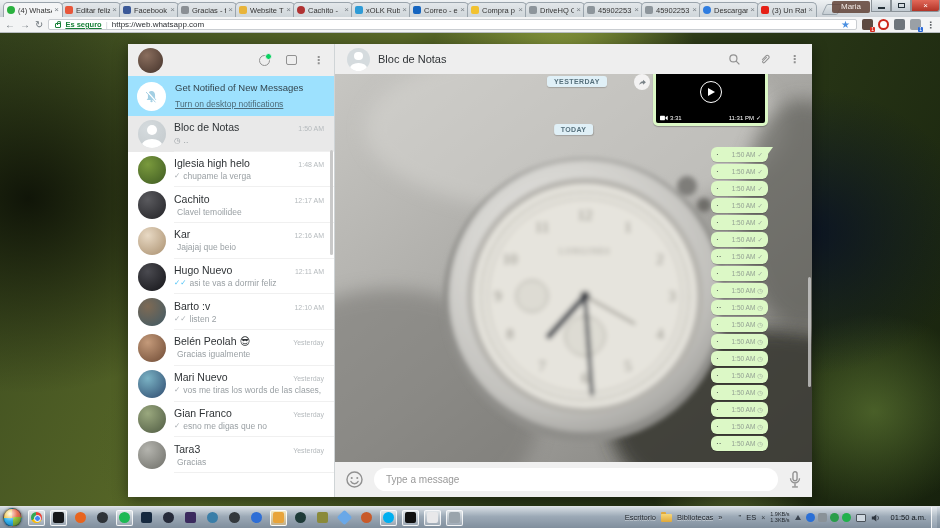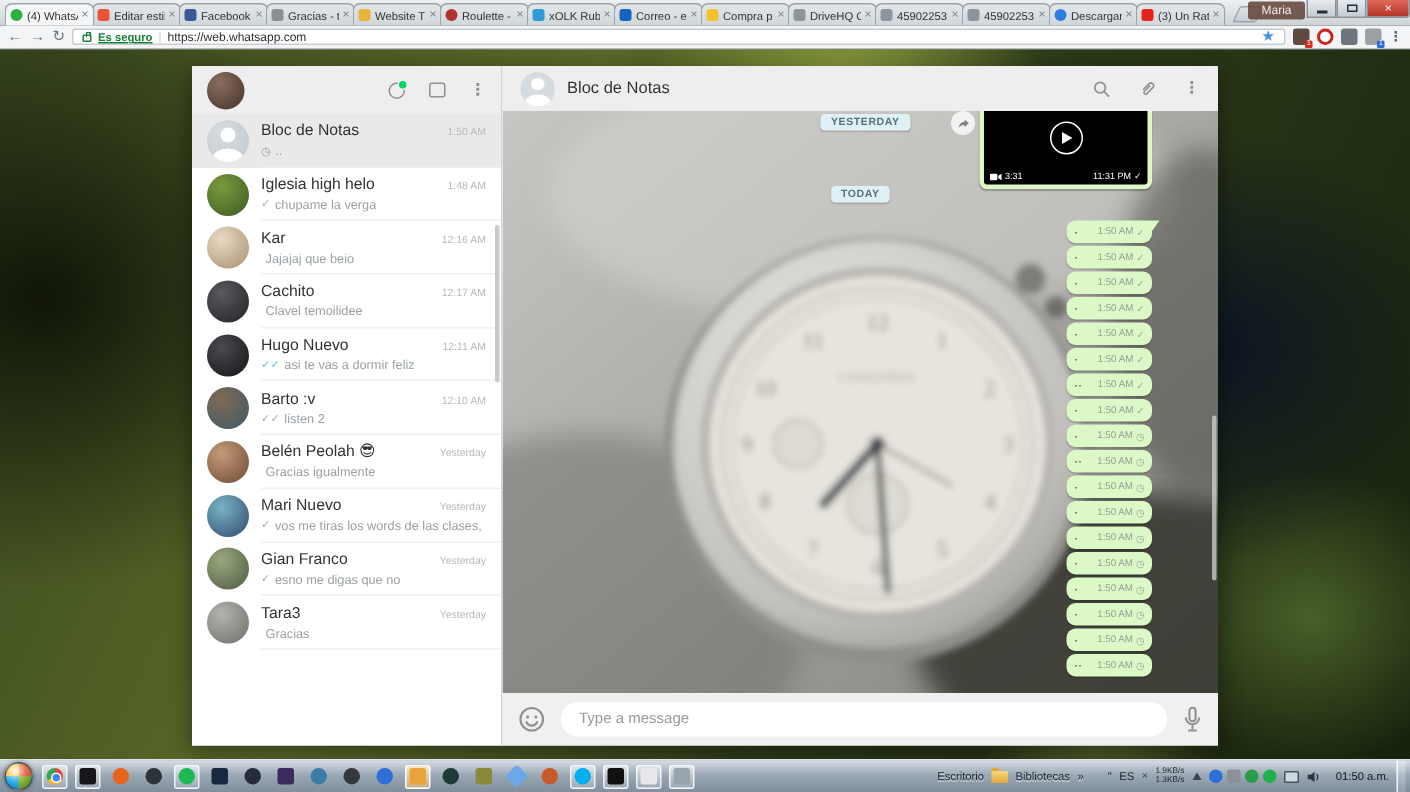--- a/index.html
+++ b/index.html
@@ -198,21 +198,21 @@
     <div class="tabstrip">
 
         <div class="tab active">
           <span class="favicon round" style="background: rgb(42, 177, 63);"></span>
           <span class="tab-title">(4) WhatsA</span>
           <span class="tab-close">×</span>
         </div>
 
         <div class="tab">
           <span class="favicon" style="background: rgb(232, 86, 58);"></span>
-          <span class="tab-title">Editar estil</span>
+          <span class="tab-title">Editar feliz</span>
           <span class="tab-close">×</span>
         </div>
 
         <div class="tab">
           <span class="favicon" style="background: rgb(59, 89, 152);"></span>
           <span class="tab-title">Facebook</span>
           <span class="tab-close">×</span>
         </div>
 
         <div class="tab">
@@ -222,21 +222,21 @@
         </div>
 
         <div class="tab">
           <span class="favicon" style="background: rgb(232, 180, 58);"></span>
           <span class="tab-title">Website T</span>
           <span class="tab-close">×</span>
         </div>
 
         <div class="tab">
           <span class="favicon round" style="background: rgb(176, 50, 50);"></span>
-          <span class="tab-title">Roulette -</span>
+          <span class="tab-title">Cachito -</span>
           <span class="tab-close">×</span>
         </div>
 
         <div class="tab">
           <span class="favicon" style="background: rgb(46, 155, 214);"></span>
           <span class="tab-title">xOLK Rub</span>
           <span class="tab-close">×</span>
         </div>
 
         <div class="tab">
@@ -321,20 +321,34 @@
 
       <div class="sidebar">
         <div class="sb-header">
           <div class="avatar sb-avatar"></div>
           <div class="sb-icons">
             <span class="status-ic"></span>
             <span class="newchat-ic"></span>
             <span class="vdots">⋮</span>
           </div>
         </div>
+        <div class="banner">
+          <div class="bell-circle">
+            <svg width="15" height="15" viewBox="0 0 16 16">
+              <path d="M8 2 C5.6 2 4.2 3.9 4.2 6.3 L4.2 9.8 L2.8 11.7 L13.2 11.7 L11.8 9.8 L11.8 6.3 C11.8 3.9 10.4 2 8 2 Z" fill="#a3cfe3"></path>
+              <circle cx="8" cy="13" r="1.2" fill="#a3cfe3"></circle>
+              <line x1="3" y1="2.5" x2="13" y2="13.5" stroke="#fff" stroke-width="1.6"></line>
+              <line x1="2.2" y1="3.2" x2="12.2" y2="14.2" stroke="#a3cfe3" stroke-width="1"></line>
+            </svg>
+          </div>
+          <div>
+            <div class="banner-title">Get Notified of New Messages</div>
+            <span class="banner-link">Turn on desktop notifications</span>
+          </div>
+        </div>
         <div class="chatlist">
 
             <div class="chat-row selected">
               <div class="avatar row-avatar default-avatar" style="background: radial-gradient(circle at 35% 30%, rgb(213, 219, 222), rgb(195, 201, 204));"></div>
               <div class="row-main">
                 <div class="row-top">
                   <span class="chat-name">Bloc de Notas</span>
                   <span class="chat-time">1:50 AM</span>
                 </div>
                 <div class="row-bottom">
@@ -352,43 +366,43 @@
                   <span class="chat-time">1:48 AM</span>
                 </div>
                 <div class="row-bottom">
                   <span class="status-glyph" style="color: rgb(168, 174, 178);">✓</span>
                   <span class="chat-preview">chupame la verga</span>
                 </div>
               </div>
             </div>
 
             <div class="chat-row">
+              <div class="avatar row-avatar" style="background: radial-gradient(circle at 35% 30%, rgb(90, 90, 94), rgb(34, 34, 38));"></div>
+              <div class="row-main">
+                <div class="row-top">
+                  <span class="chat-name">Cachito</span>
+                  <span class="chat-time">12:17 AM</span>
+                </div>
+                <div class="row-bottom">
+                  <span class="status-glyph"></span>
+                  <span class="chat-preview">Clavel temoilidee</span>
+                </div>
+              </div>
+            </div>
+
+            <div class="chat-row">
               <div class="avatar row-avatar" style="background: radial-gradient(circle at 35% 30%, rgb(232, 217, 196), rgb(169, 143, 110));"></div>
               <div class="row-main">
                 <div class="row-top">
                   <span class="chat-name">Kar</span>
                   <span class="chat-time">12:16 AM</span>
                 </div>
                 <div class="row-bottom">
                   <span class="status-glyph"></span>
                   <span class="chat-preview">Jajajaj que beio</span>
-                </div>
-              </div>
-            </div>
-
-            <div class="chat-row">
-              <div class="avatar row-avatar" style="background: radial-gradient(circle at 35% 30%, rgb(90, 90, 94), rgb(34, 34, 38));"></div>
-              <div class="row-main">
-                <div class="row-top">
-                  <span class="chat-name">Cachito</span>
-                  <span class="chat-time">12:17 AM</span>
-                </div>
-                <div class="row-bottom">
-                  <span class="status-glyph"></span>
-                  <span class="chat-preview">Clavel temoilidee</span>
                 </div>
               </div>
             </div>
 
             <div class="chat-row">
               <div class="avatar row-avatar" style="background: radial-gradient(circle at 35% 30%, rgb(74, 74, 80), rgb(20, 20, 24));"></div>
               <div class="row-main">
                 <div class="row-top">
                   <span class="chat-name">Hugo Nuevo</span>
                   <span class="chat-time">12:11 AM</span>

